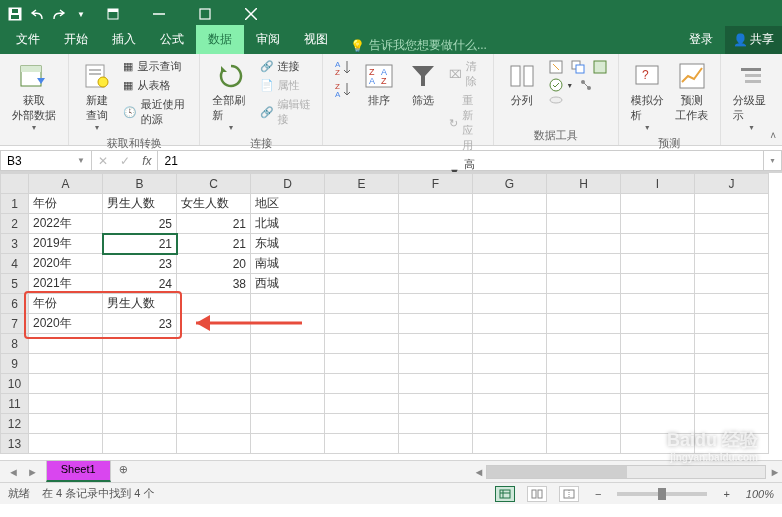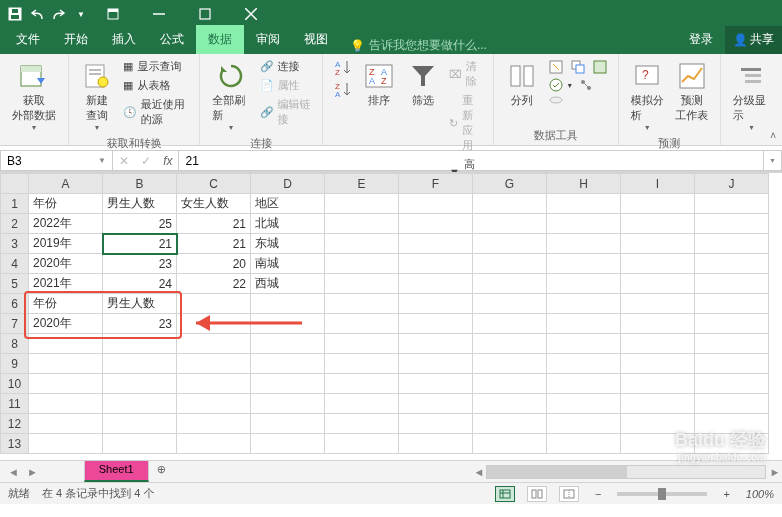--- a/index.html
+++ b/index.html
@@ -29,21 +29,21 @@
 .group-label { text-align: center; font-size: 11px; color: #666; padding-top: 2px; }
 .big-btn { display: flex; flex-direction: column; align-items: center; justify-content: flex-start; padding: 2px 4px; cursor: pointer; font-size: 11px; color: #444; min-width: 40px; }
 .big-btn .bi { width: 32px; height: 32px; display: flex; align-items: center; justify-content: center; margin-bottom: 1px; }
 .small-btn { display: flex; align-items: center; gap: 4px; font-size: 11px; color: #444; cursor: pointer; padding: 1px 2px; }
 .small-btn.disabled { color: #b0b0b0; }
 .small-col { display: flex; flex-direction: column; gap: 2px; }
 .collapse-ribbon { position: absolute; right: 6px; bottom: 4px; font-size: 10px; color: #666; cursor: pointer; }
 
 
 .namebox-row { height: 22px; border-bottom: 1px solid #d4d4d4; display: flex; align-items: stretch; font-size: 12px; background: #fff; margin-top: 4px; }
-.namebox { width: 113px; border: 1px solid #ccc; padding: 2px 6px; display: flex; align-items: center; }
+.namebox { width: 92px; border: 1px solid #ccc; padding: 2px 6px; display: flex; align-items: center; }
 .namebox .dd { margin-left: auto; color: #888; font-size: 8px; }
 .fx-btns { display: flex; align-items: center; border: 1px solid #ccc; border-left: none; }
 .fx-btns span { padding: 0 6px; color: #bbb; cursor: pointer; }
 .fx-btns .fx { font-style: italic; color: #666; }
 .formula-input { flex: 1; border: 1px solid #ccc; border-left: none; padding: 2px 6px; display: flex; align-items: center; }
 
 
 .grid-wrap { position: relative; height: 288px; overflow: hidden; border-top: 1px solid #d4d4d4; }
 table.grid { border-collapse: collapse; table-layout: fixed; font-size: 12px; color: #333; }
 table.grid th, table.grid td { border: 1px solid #d4d4d4; height: 20px; padding: 0 4px; background: #fff; }
@@ -53,34 +53,34 @@
 .col { width: 74px; }
 .num { text-align: right; }
 .txt { text-align: left; }
 .sel-cell { outline: 2px solid #217346; outline-offset: -1px; }
 .highlight-box { position: absolute; border: 2px solid #e74c3c; pointer-events: none; }
 .arrow { position: absolute; pointer-events: none; }
 
 
 .sheetbar { height: 22px; border-top: 1px solid #d4d4d4; display: flex; align-items: stretch; font-size: 11px; background: #f3f3f3; }
 .sheetbar .nav { display: flex; align-items: center; padding: 0 8px; gap: 8px; color: #888; }
-.sheetbar .sheettab { background: #ec4899; border: 1px solid #ccc; border-bottom: 2px solid #217346; padding: 2px 14px; margin-top: -1px; cursor: pointer; margin-left: 38px; }
+.sheetbar .sheettab { background: #d946ef; border: 1px solid #ccc; border-bottom: 2px solid #217346; padding: 2px 14px; margin-top: -1px; cursor: pointer; }
 .sheetbar .add { padding: 2px 8px; color: #666; cursor: pointer; }
 .sheetbar .scroll { margin-left: auto; display: flex; align-items: center; }
 .sheetbar .track { width: 280px; height: 14px; background: #e9e9e9; border: 1px solid #ccc; position: relative; margin-right: 2px; }
 .sheetbar .thumb { position: absolute; left: 0; top: 0; bottom: 0; width: 140px; background: #cfcfcf; }
 
 
 .statusbar { height: 22px; background: #f3f3f3; border-top: 1px solid #d4d4d4; display: flex; align-items: center; font-size: 11px; color: #555; padding: 0 8px; gap: 12px; }
 .statusbar .spacer { flex: 1; }
 .statusbar .viewbtn { width: 20px; height: 16px; border: 1px solid #ccc; background: #fff; cursor: pointer; display: inline-flex; align-items: center; justify-content: center; }
 .statusbar .viewbtn.active { background: #d0e8da; border-color: #217346; }
 .statusbar .slider { width: 90px; height: 4px; background: #ccc; position: relative; }
 .statusbar .slider .t { position: absolute; left: 50%; top: -4px; width: 8px; height: 12px; background: #888; transform: translateX(-50%); }
-.watermark { position: absolute; right: 16px; bottom: 54px; color: rgba(255,255,255,.65); font-size: 18px; font-weight: bold; text-shadow: 0 0 4px rgba(0,0,0,.3); pointer-events: none; margin-left: 30px; }
+.watermark { position: absolute; right: 24px; bottom: 54px; color: rgba(255,255,255,.65); font-size: 18px; font-weight: bold; text-shadow: 0 0 4px rgba(0,0,0,.3); pointer-events: none; margin-left: 30px; }
 .watermark small { display: block; font-size: 10px; text-align: right; }
 </style>
 </head>
 <body>
 
 <div class="titlebar">
   <div class="left">
     <span class="ic">
         <svg width="14" height="14" viewBox="0 0 14 14">
           <rect x="1" y="1" width="12" height="12" fill="#fff" stroke="#fff" stroke-width="1"></rect>
@@ -469,21 +469,21 @@
           <td></td>
           <td></td>
           <td></td>
           <td></td>
           <td></td>
         </tr>
     <tr>
           <th class="rowhdr">5</th>
           <td class="txt">2021年</td>
           <td class="num">24</td>
-          <td class="num">22</td>
+          <td class="num">38</td>
           <td class="txt">西城</td>
           <td></td>
           <td></td>
           <td></td>
           <td></td>
           <td></td>
           <td></td>
         </tr>
     <tr>
           <th class="rowhdr">6</th>

